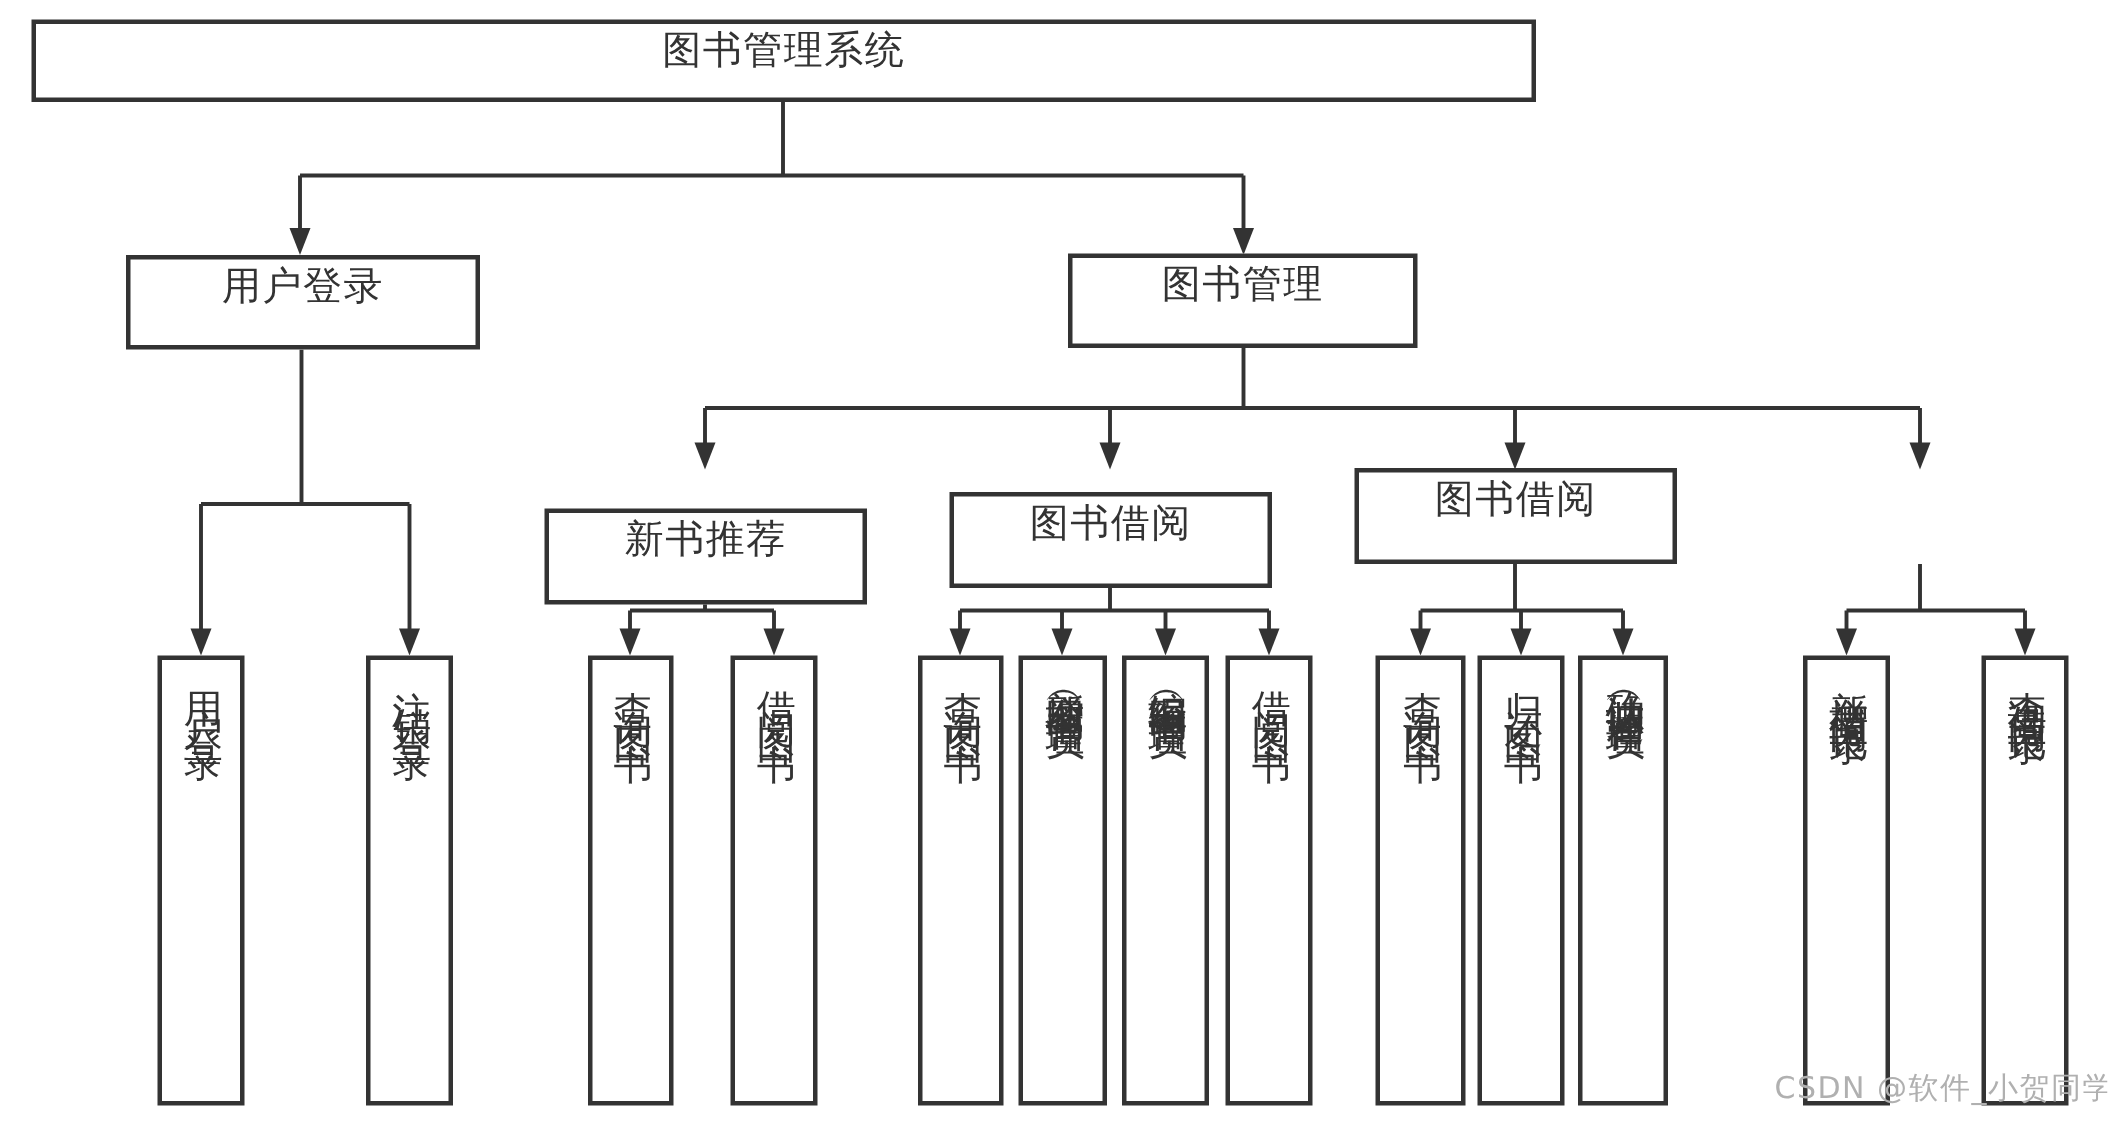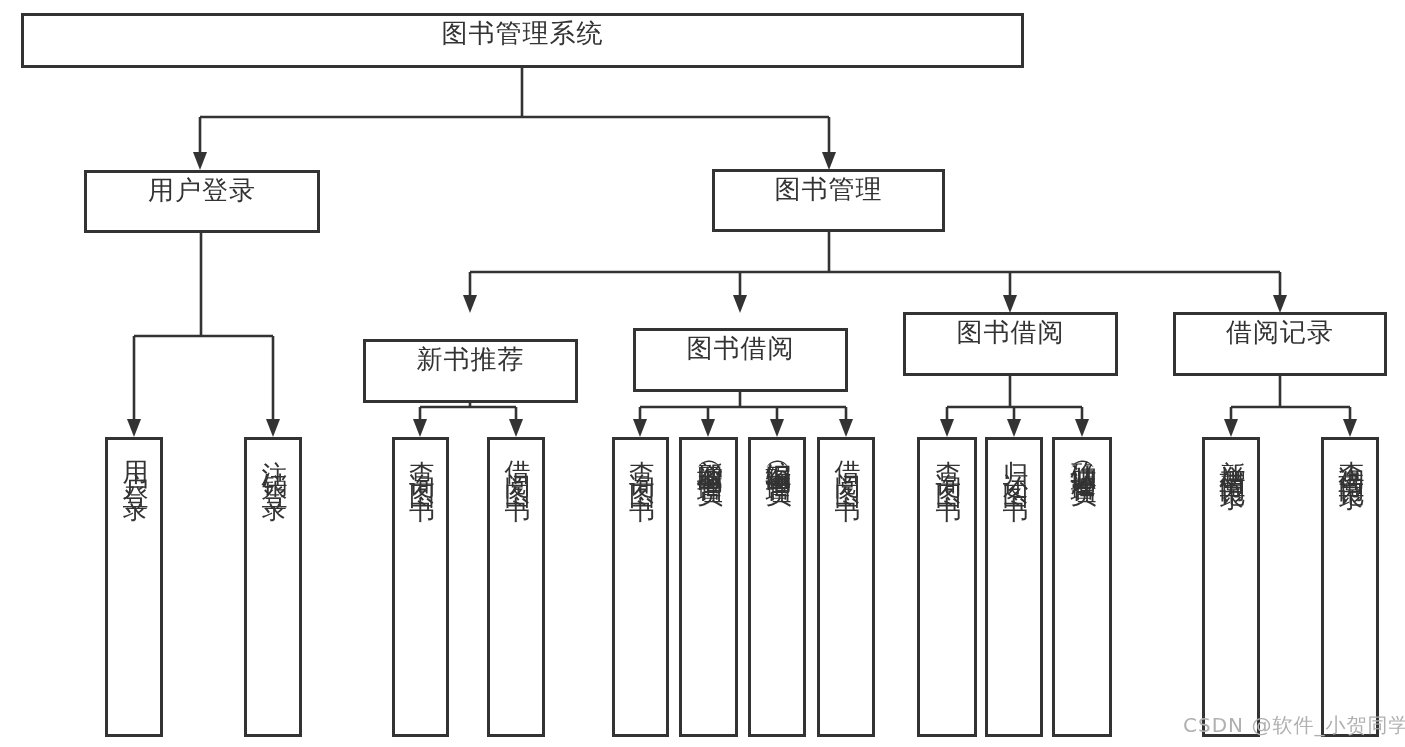--- a/index.html
+++ b/index.html
@@ -144,23 +144,20 @@
 
   <div class="node" style="left:363px;top:312px;width:215px;height:64px;margin-top:27px;">
     <span class="hlabel">新书推荐</span>
   </div>
   <div class="node" style="left:633px;top:312px;width:215px;height:64px;margin-top:16px;">
     <span class="hlabel">图书借阅</span>
   </div>
   <div class="node" style="left:903px;top:312px;width:215px;height:64px;">
     <span class="hlabel">图书借阅</span>
   </div>
-  <div class="node" style="left:1173px;top:312px;width:214px;height:64px;">
-    <span class="hlabel">借阅记录</span>
-  </div>
 
   <div class="node" style="left:105px;top:437px;width:58px;height:300px;">
     <span class="vtext ls-short">用户登录</span>
   </div>
   <div class="node" style="left:244px;top:437px;width:58px;height:300px;">
     <span class="vtext ls-short">注销登录</span>
   </div>
 
   <div class="node" style="left:392px;top:437px;width:57px;height:300px;">
     <span class="vtext ls-short">查询图书</span>

